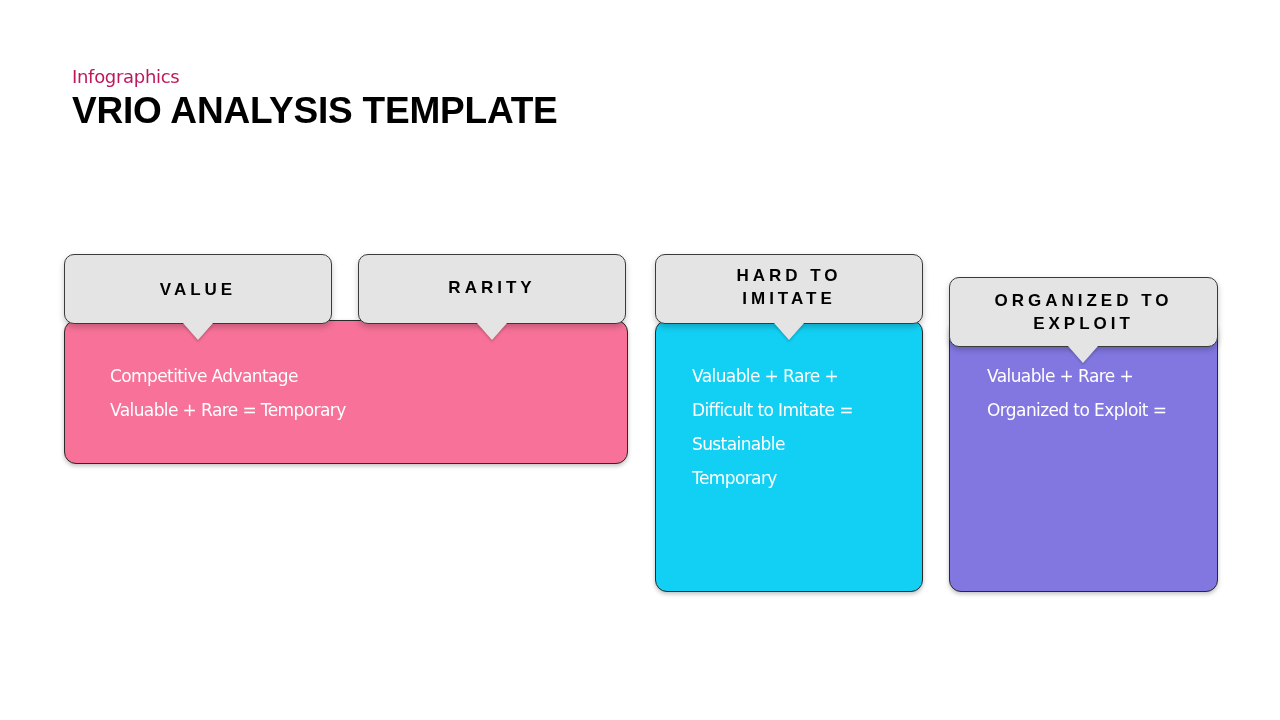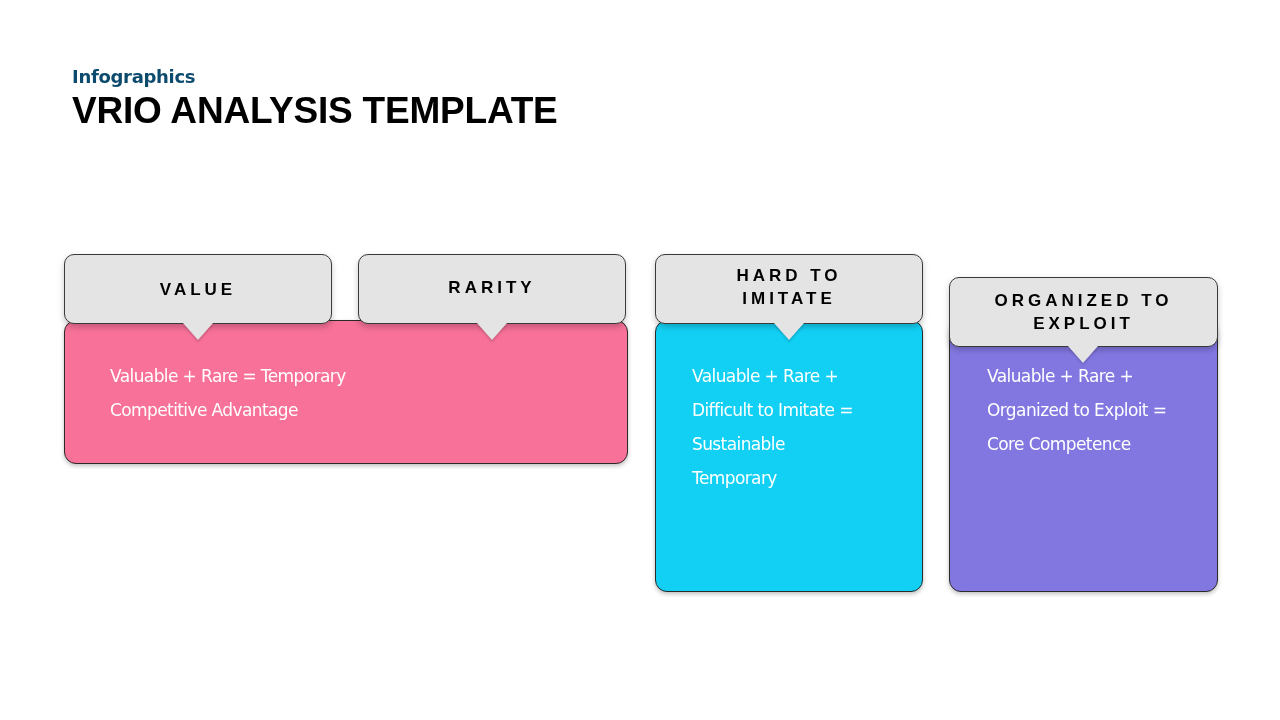--- a/index.html
+++ b/index.html
@@ -1,22 +1,22 @@
 <!DOCTYPE html>
 <html><head>
 <meta charset="utf-8">
 <style>
   html, body { margin: 0; padding: 0; }
   body {
     width: 1280px; height: 720px; background: #ffffff; position: relative; overflow: hidden;
     font-family: "Liberation Sans", sans-serif;
   }
   .subtitle {
-    position: absolute; left: 72px; top: 66px; font-size: 18px; color: #0c4a6e;
-    font-family: "DejaVu Sans", sans-serif; font-weight: bold; letter-spacing: -0.3px;
+    position: absolute; left: 72px; top: 66px; font-size: 18px; color: #be185d;
+    font-family: "DejaVu Sans", sans-serif; font-weight: normal; letter-spacing: -0.3px;
   }
   .title {
     position: absolute; left: 72px; top: 90px; font-size: 37px; font-weight: bold; color: #000;
     font-family: "Liberation Sans", sans-serif; letter-spacing: -0.2px;
   }
   .body-box {
     position: absolute; border: 1.5px solid #2a2a2a; border-radius: 12px;
     box-shadow: 0 2px 4px rgba(0,0,0,0.25);
   }
   .pink { left: 64px; top: 320px; width: 562px; height: 142px; }
@@ -49,39 +49,38 @@
   .box-text div { white-space: nowrap; }
 </style>
 </head>
 <body>
 
 <div class="subtitle">Infographics</div>
 <div class="title">VRIO ANALYSIS TEMPLATE</div>
 
 <div class="body-box pink" style="background:#f77198;">
   <div class="box-text" style="left:45px; top:38px;">
+    <div>Competitive Advantage</div>
     <div>Valuable + Rare = Temporary</div>
-    <div>Competitive Advantage</div>
   </div>
 </div>
 
 <div class="body-box cyan" style="background:#12d0f4;">
   <div class="box-text" style="left:36px; top:38px;">
     <div>Valuable + Rare +</div>
     <div>Difficult to Imitate =</div>
     <div>Sustainable</div>
     <div>Temporary</div>
   </div>
 </div>
 
 <div class="body-box purple" style="background:#8277e1;">
   <div class="box-text" style="left:37px; top:38px;">
     <div>Valuable + Rare +</div>
     <div>Organized to Exploit =</div>
-    <div>Core Competence</div>
   </div>
 </div>
 
 <div class="head h-value">
   <span class="head-label">VALUE</span>
   <span class="pointer" style="left:118px;"></span>
 </div>
 <div class="head h-rarity">
   <span class="head-label" style="margin-top:-4px;">RARITY</span>
   <span class="pointer" style="left:118px;"></span>

